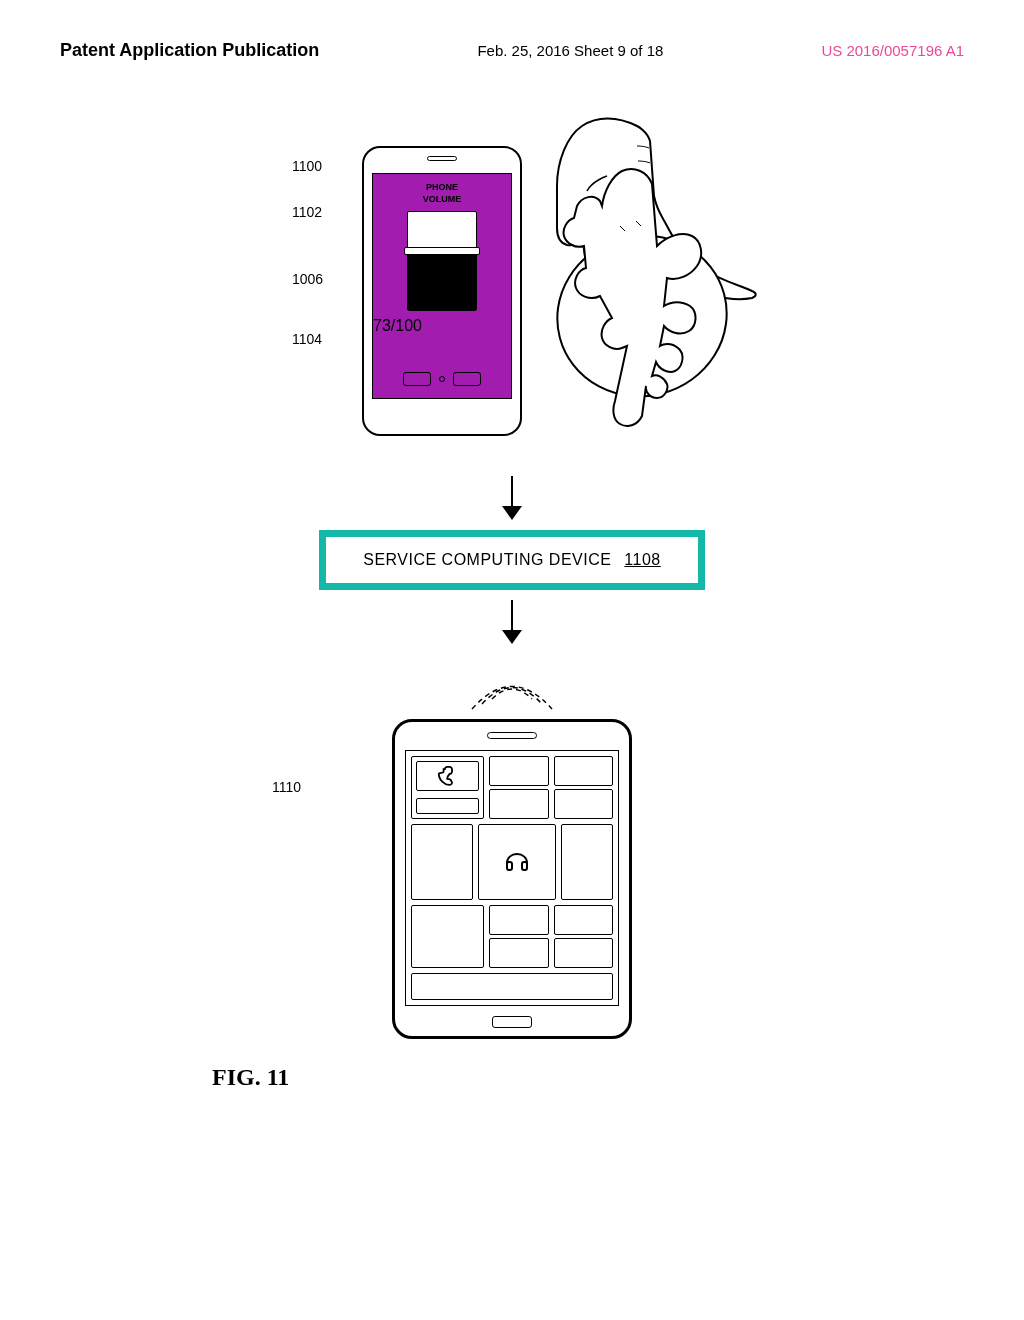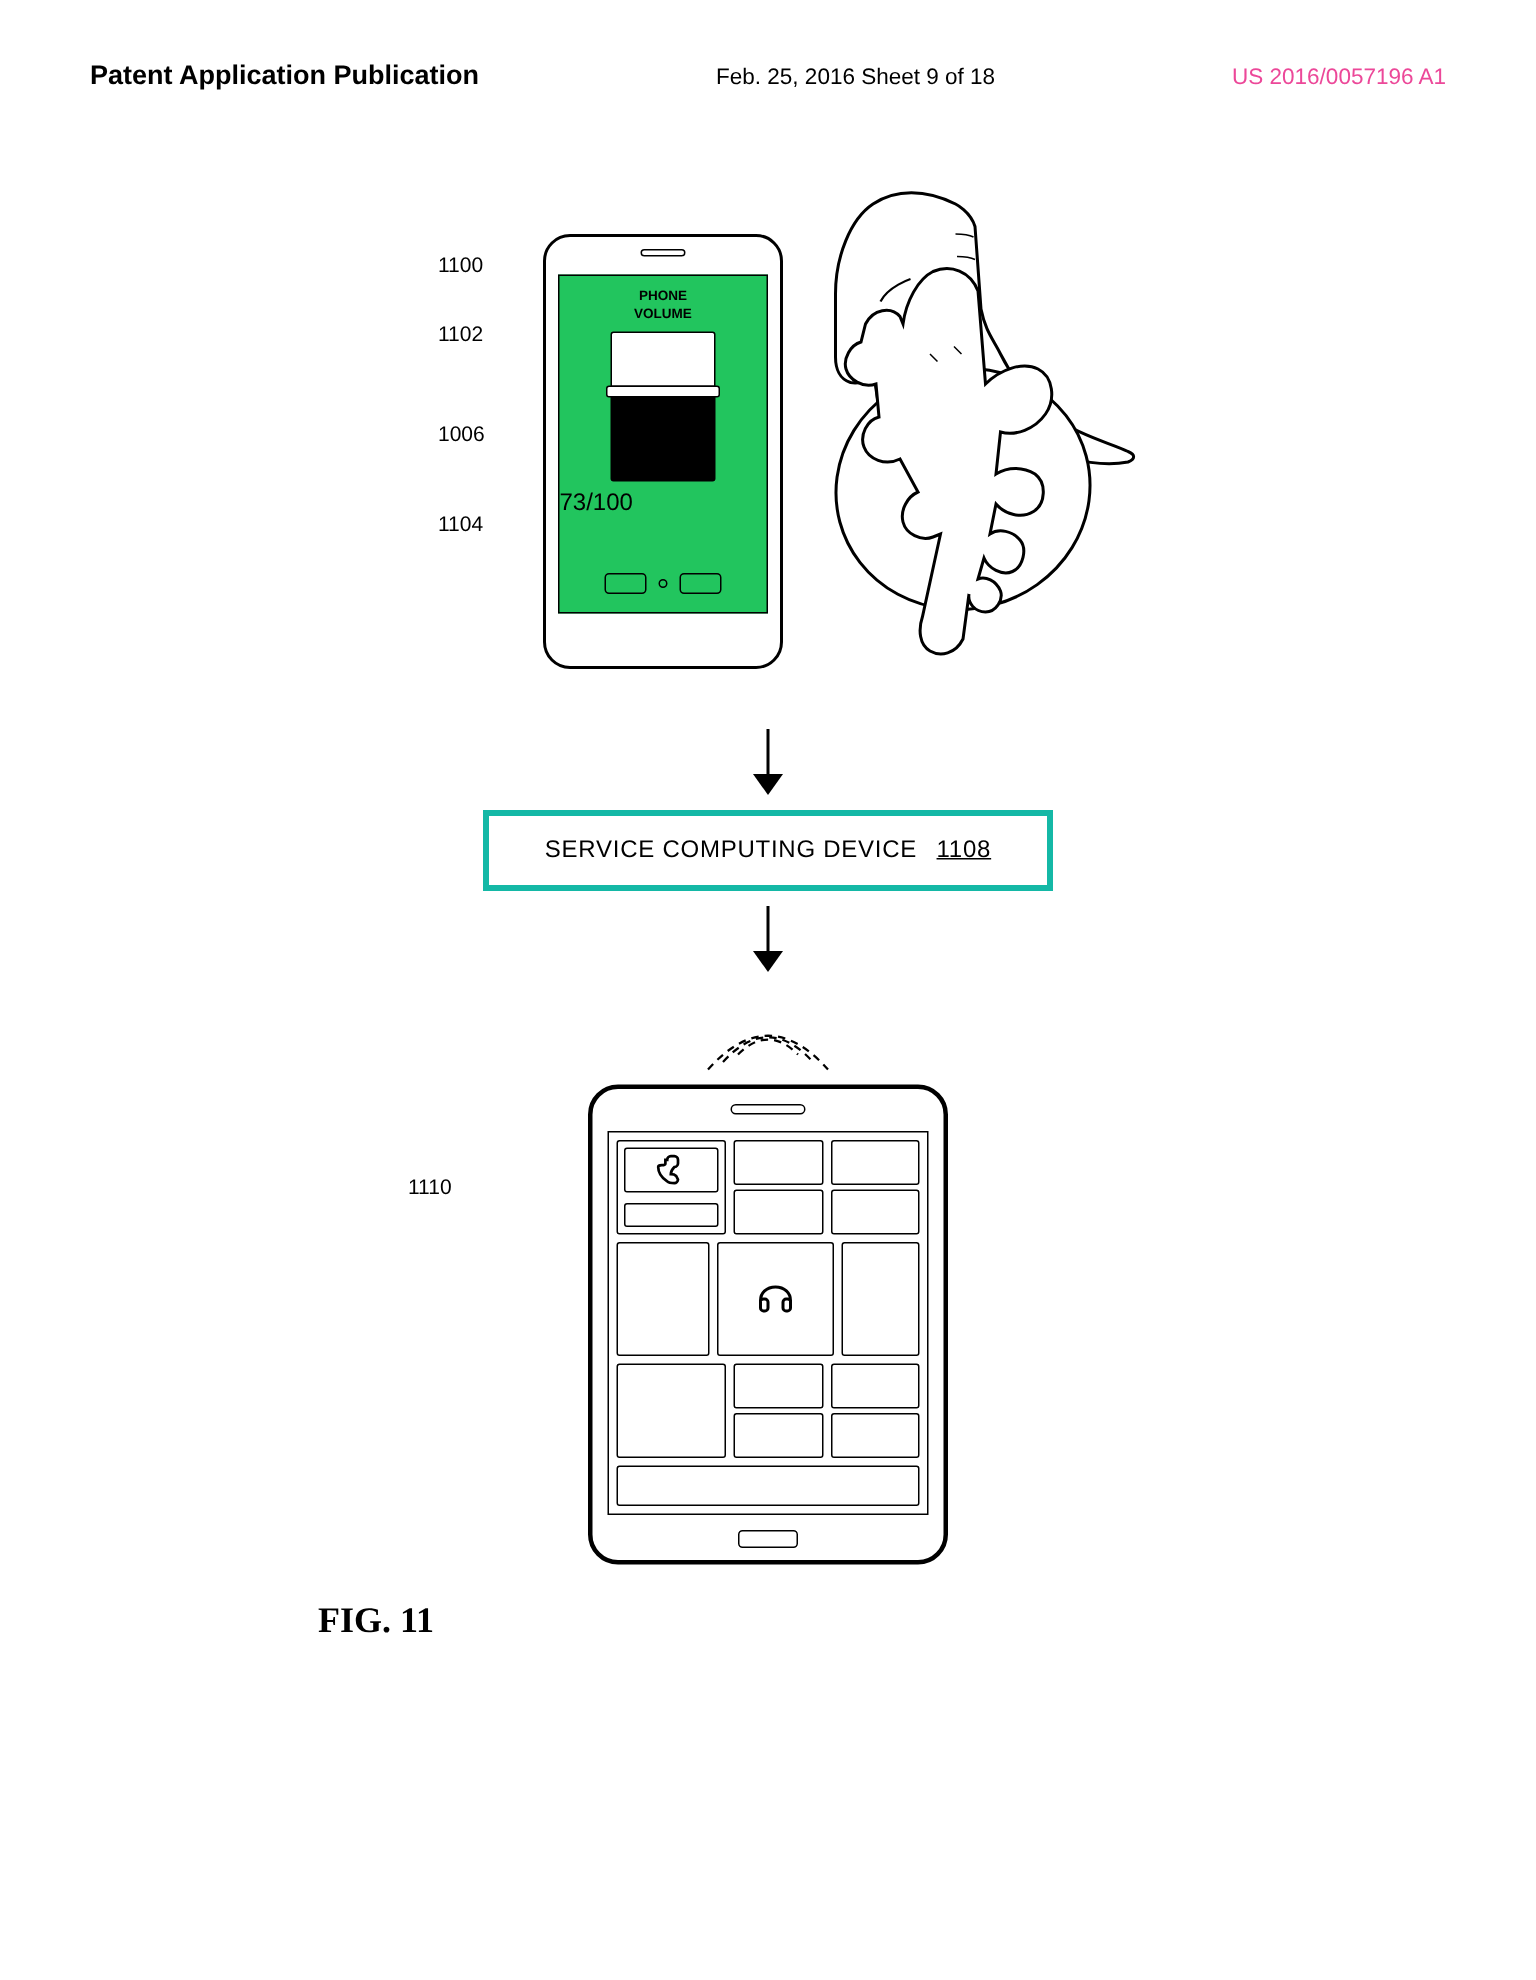--- a/index.html
+++ b/index.html
@@ -33,21 +33,21 @@
       color: #000;
     }
 
     .header-right {
       font-size: 15px;
       color: #ec4899;
     }
 
     .main-content {
       position: absolute;
-      top: 126px;
+      top: 116px;
       left: 0;
       right: 0;
       display: flex;
       flex-direction: column;
       align-items: center;
     }
 
     
     .phone-section {
       position: relative;
@@ -80,21 +80,21 @@
       border-radius: 3px;
     }
 
     .phone-screen {
       position: absolute;
       top: 25px;
       left: 8px;
       right: 8px;
       bottom: 35px;
       border: 1.5px solid #000;
-      background: #22c55e;
+      background: #a21caf;
     }
 
     .phone-volume-label {
       font-size: 9px;
       font-weight: bold;
       text-align: center;
       padding-top: 8px;
       line-height: 1.3;
     }
 
@@ -205,21 +205,21 @@
     }
     .arrow-shaft {
       width: 2px;
       height: 30px;
       background: #000;
       margin: 0 auto;
     }
 
     
     .service-box {
-      border: 4px solid #14b8a6;
+      border: 7px solid #14b8a6;
       padding: 14px 37px;
       font-size: 16px;
       font-weight: normal;
       letter-spacing: 0.5px;
       margin: 0 auto;
       white-space: nowrap;
     }
 
     .tablet-device {
       width: 240px;

